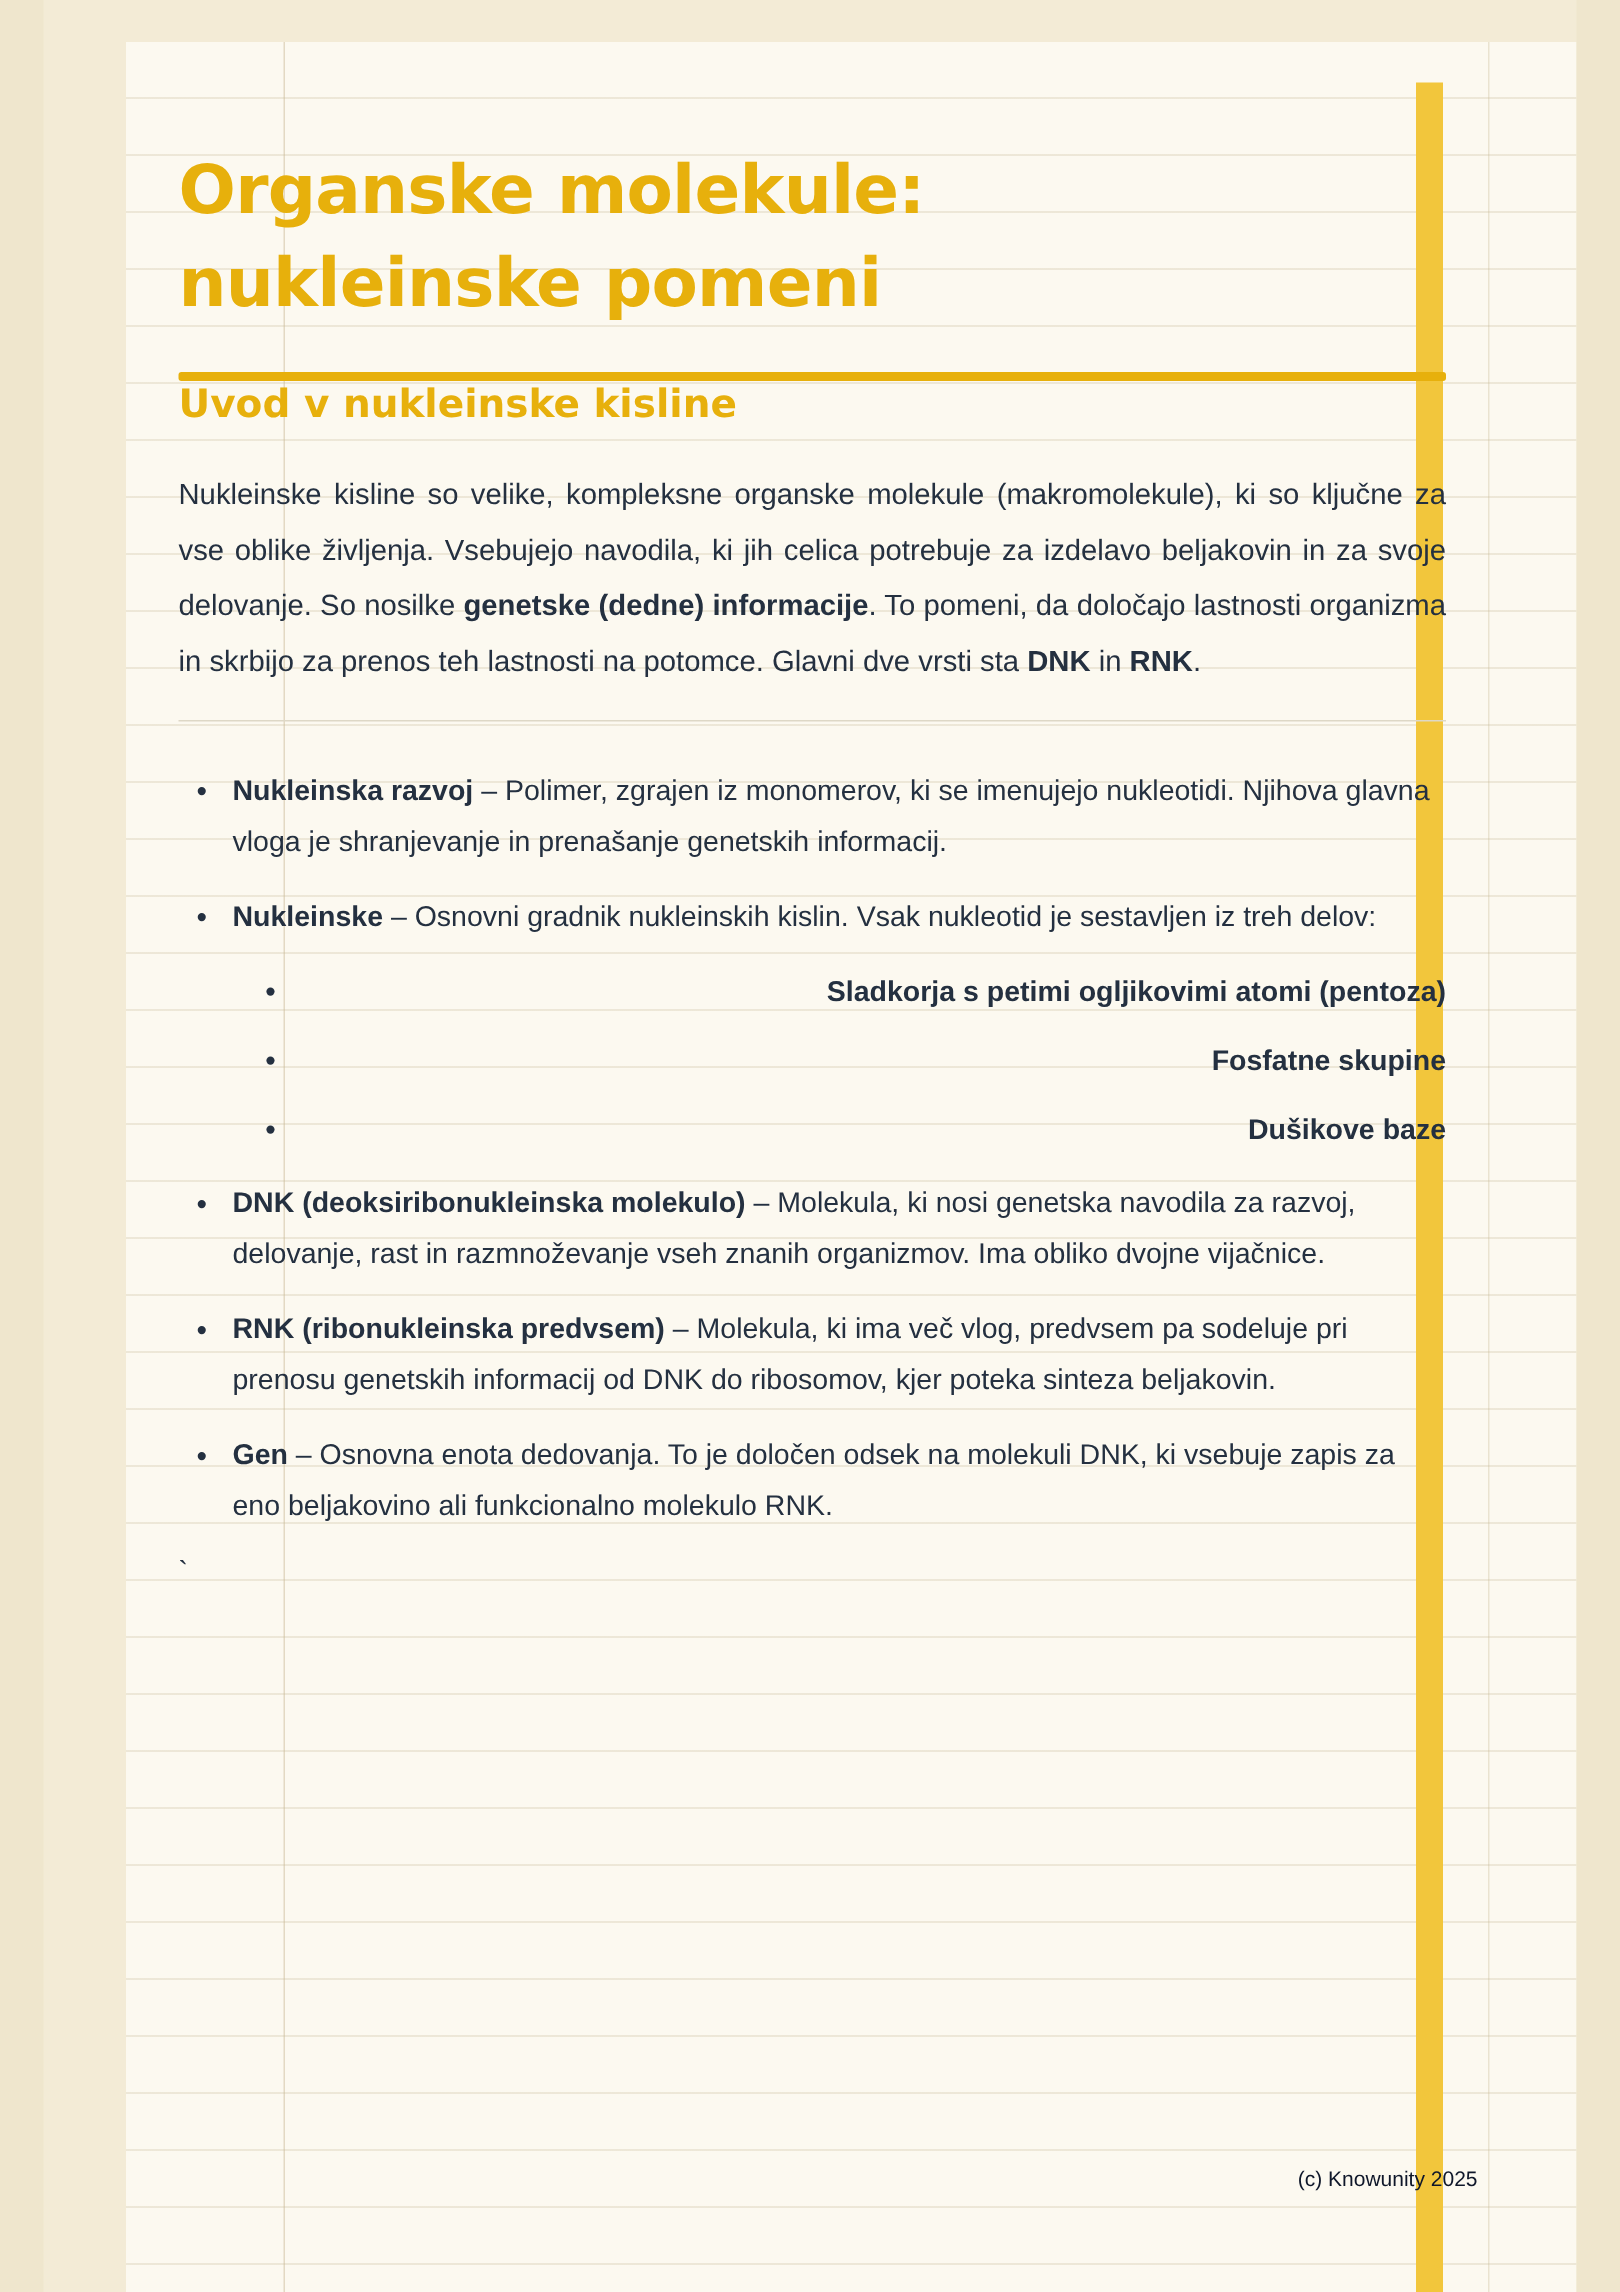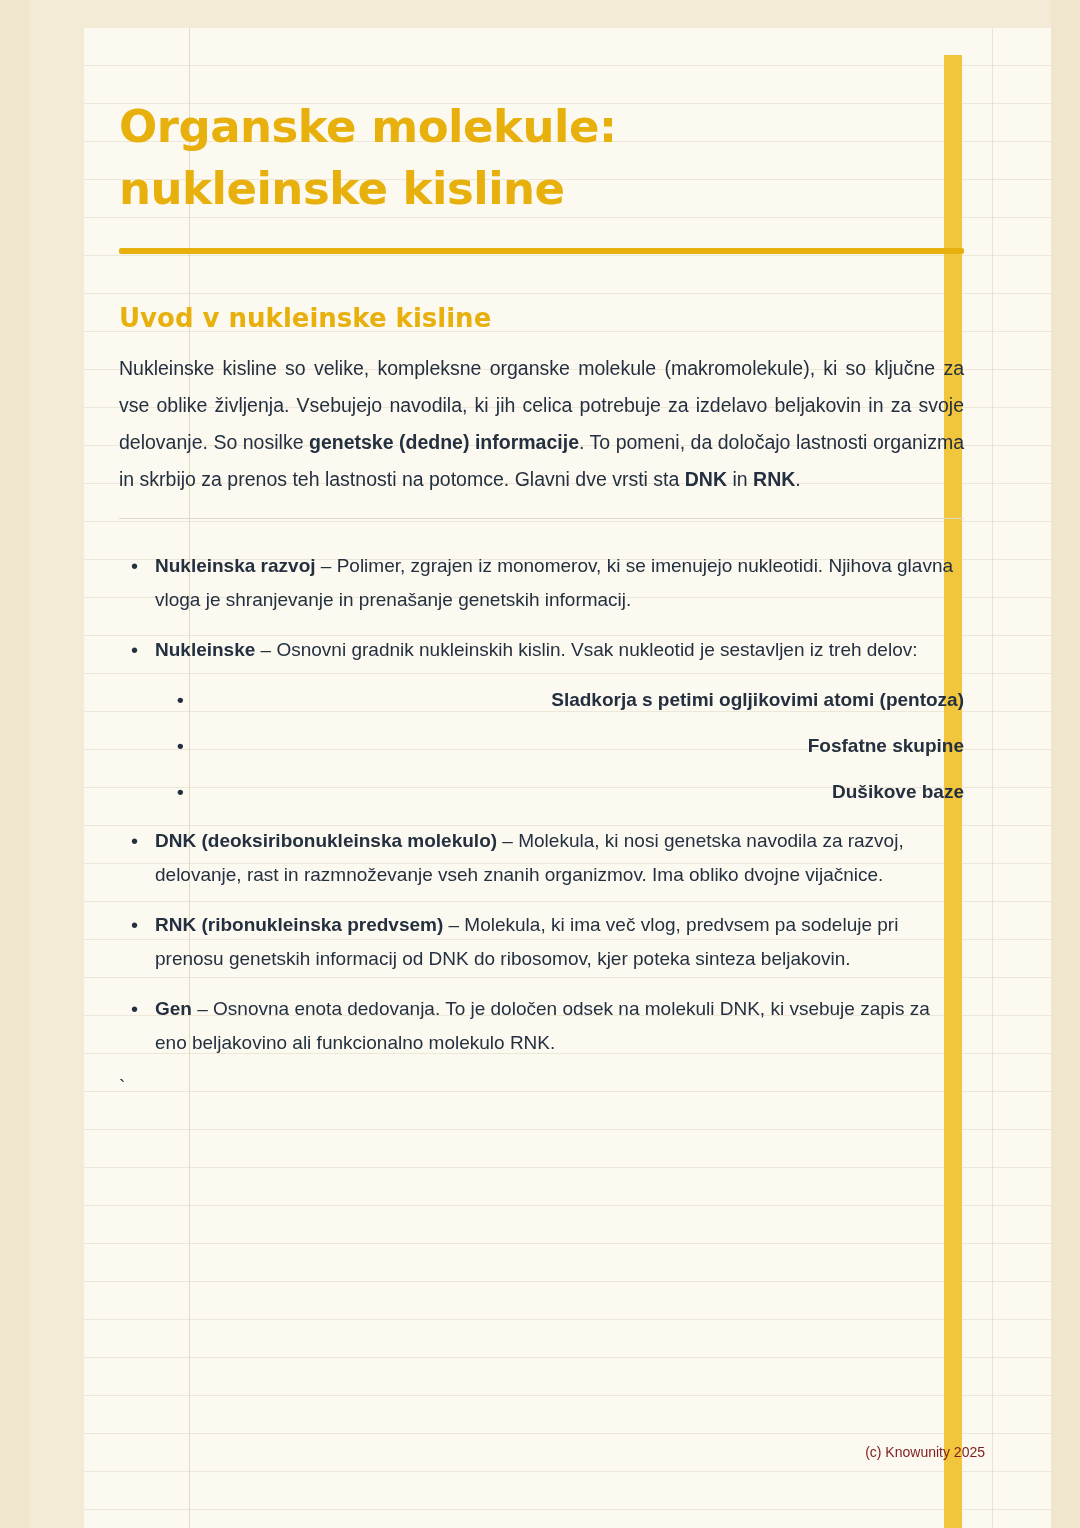--- a/index.html
+++ b/index.html
@@ -52,30 +52,29 @@
     color:#e7b00c;
   }
   h1.title span { display:block; }
 
   .title-rule {
     height:6px; margin-top:28px;
     background:#e7b00c; border-radius:2px;
   }
 
   h2.section {
-    margin-top:48px;
     font-family:"DejaVu Sans","Liberation Sans",sans-serif;
     font-weight:700;
     font-size:26px;
     line-height:32px;
     color:#e7b00c;
   }
 
   p.intro {
-    margin-top:16px;
+    margin-top:26px;
     font-size:19.5px;
     line-height:37px;
     text-align:justify;
   }
   .b { font-weight:700; }
 
   hr.thin {
     border:none; border-top:1px solid #ded8c6;
     margin-top:20px;
   }
@@ -106,39 +105,39 @@
   ul.sub > li::before {
     content:"\2022";
     position:absolute; left:8px; top:0;
     font-size:19px;
   }
 
   .stray { margin-top:16px; font-size:19px; color:#243040; }
 
   .footer {
     position:absolute; right:66px; bottom:68px;
-    font-size:14px; color:#7f1d1d;
+    font-size:14px; color:#0f172a;
     z-index:5;
   }
 </style>
 </head>
 <body>
 
 <div class="page">
 
   <div class="paper"></div>
   <div class="margin-line left"></div>
   <div class="margin-line right"></div>
   <div class="accent-stripe"></div>
 
   <div class="content">
 
     <h1 class="title">
       <span>Organske molekule:</span>
-      <span>nukleinske kisline</span>
+      <span>nukleinske pomeni</span>
     </h1>
 
     <div class="title-rule"></div>
 
     <h2 class="section">Uvod v nukleinske kisline</h2>
 
     <p class="intro"><span>Nukleinske kisline so velike, kompleksne organske molekule (makromolekule), ki so ključne za vse oblike življenja. Vsebujejo navodila, ki jih celica potrebuje za izdelavo beljakovin in za svoje delovanje. So nosilke </span><span class="b">genetske (dedne) informacije</span><span>. To pomeni, da določajo lastnosti organizma in skrbijo za prenos teh lastnosti na potomce. Glavni dve vrsti sta </span><span class="b">DNK</span><span> in </span><span class="b">RNK</span><span>.</span></p>
 
     <hr class="thin">
 

